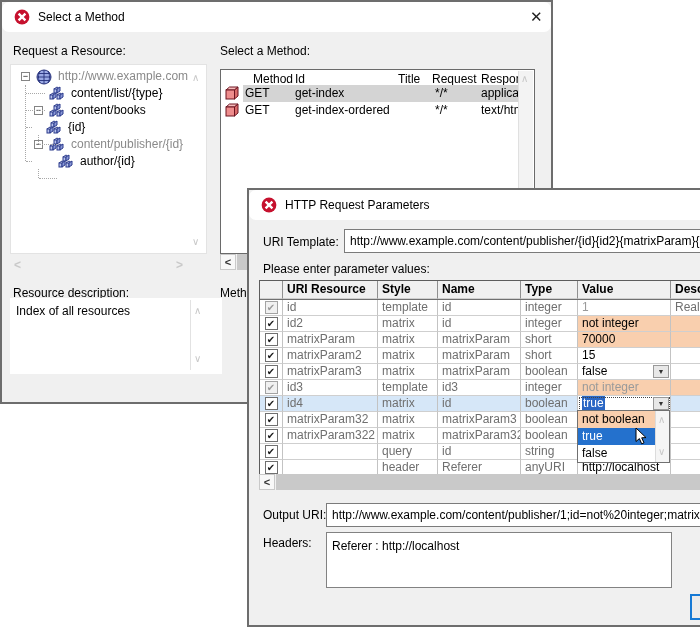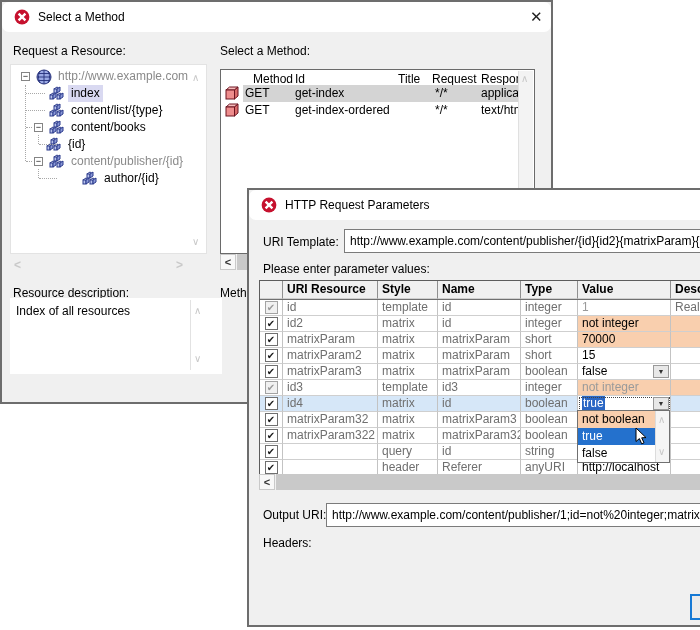--- a/index.html
+++ b/index.html
@@ -112,37 +112,20 @@
                   <rect x="6" y="3" width="3" height="4" fill="#b8c2ec"></rect>
                   <polygon points="9,5 12,3 12,7 9,9" fill="#8b99d8" transform="translate(0,-2)"></polygon>
                   <polygon points="2,9 5,7 8,9 5,11" fill="#dfe4f8"></polygon>
                   <rect x="2" y="9" width="3" height="4" fill="#b8c2ec"></rect>
                   <polygon points="5,11 8,9 8,13 5,15" fill="#8b99d8" transform="translate(0,-2)"></polygon>
                   <polygon points="9,9 12,7 15,9 12,11" fill="#dfe4f8"></polygon>
                   <rect x="9" y="9" width="3" height="4" fill="#b8c2ec"></rect>
                   <polygon points="12,11 15,9 15,13 12,15" fill="#8b99d8" transform="translate(0,-2)"></polygon>
                 </g>
               </svg></span>
-            <span class="tree-label sel">index</span>
-          </div>
-          <div class="tree-row" style="padding-left: 23px;">
-            <span class="exp-spacer"></span>
-            <span class="ticn"><svg width="17" height="16" viewBox="0 0 17 16">
-                <g stroke="#2b3a8c" stroke-width="1">
-                  <polygon points="6,3 9,1 12,3 9,5" fill="#dfe4f8"></polygon>
-                  <rect x="6" y="3" width="3" height="4" fill="#b8c2ec"></rect>
-                  <polygon points="9,5 12,3 12,7 9,9" fill="#8b99d8" transform="translate(0,-2)"></polygon>
-                  <polygon points="2,9 5,7 8,9 5,11" fill="#dfe4f8"></polygon>
-                  <rect x="2" y="9" width="3" height="4" fill="#b8c2ec"></rect>
-                  <polygon points="5,11 8,9 8,13 5,15" fill="#8b99d8" transform="translate(0,-2)"></polygon>
-                  <polygon points="9,9 12,7 15,9 12,11" fill="#dfe4f8"></polygon>
-                  <rect x="9" y="9" width="3" height="4" fill="#b8c2ec"></rect>
-                  <polygon points="12,11 15,9 15,13 12,15" fill="#8b99d8" transform="translate(0,-2)"></polygon>
-                </g>
-              </svg></span>
             <span class="tree-label">content/list/{type}</span>
           </div>
           <div class="tree-row" style="padding-left: 23px;">
             <span class="expander">−</span>
             <span class="ticn"><svg width="17" height="16" viewBox="0 0 17 16">
                 <g stroke="#2b3a8c" stroke-width="1">
                   <polygon points="6,3 9,1 12,3 9,5" fill="#dfe4f8"></polygon>
                   <rect x="6" y="3" width="3" height="4" fill="#b8c2ec"></rect>
                   <polygon points="9,5 12,3 12,7 9,9" fill="#8b99d8" transform="translate(0,-2)"></polygon>
                   <polygon points="2,9 5,7 8,9 5,11" fill="#dfe4f8"></polygon>
@@ -182,21 +165,21 @@
                   <polygon points="2,9 5,7 8,9 5,11" fill="#dfe4f8"></polygon>
                   <rect x="2" y="9" width="3" height="4" fill="#b8c2ec"></rect>
                   <polygon points="5,11 8,9 8,13 5,15" fill="#8b99d8" transform="translate(0,-2)"></polygon>
                   <polygon points="9,9 12,7 15,9 12,11" fill="#dfe4f8"></polygon>
                   <rect x="9" y="9" width="3" height="4" fill="#b8c2ec"></rect>
                   <polygon points="12,11 15,9 15,13 12,15" fill="#8b99d8" transform="translate(0,-2)"></polygon>
                 </g>
               </svg></span>
             <span class="tree-label grey">content/publisher/{id}</span>
           </div>
-          <div class="tree-row" style="padding-left: 56px;">
+          <div class="tree-row" style="padding-left: 32px;">
             <span class="exp-spacer"></span>
             <span class="ticn"><svg width="17" height="16" viewBox="0 0 17 16">
                 <g stroke="#2b3a8c" stroke-width="1">
                   <polygon points="6,3 9,1 12,3 9,5" fill="#dfe4f8"></polygon>
                   <rect x="6" y="3" width="3" height="4" fill="#b8c2ec"></rect>
                   <polygon points="9,5 12,3 12,7 9,9" fill="#8b99d8" transform="translate(0,-2)"></polygon>
                   <polygon points="2,9 5,7 8,9 5,11" fill="#dfe4f8"></polygon>
                   <rect x="2" y="9" width="3" height="4" fill="#b8c2ec"></rect>
                   <polygon points="5,11 8,9 8,13 5,15" fill="#8b99d8" transform="translate(0,-2)"></polygon>
                   <polygon points="9,9 12,7 15,9 12,11" fill="#dfe4f8"></polygon>
@@ -450,16 +433,17 @@
     <span class="cursor" style="left:386px;top:237px;">
       <svg width="13" height="19" viewBox="0 0 13 19">
         <polygon points="1,1 1,14.5 4.4,11.6 6.7,16.8 9,15.8 6.7,10.8 11,10.6" fill="#fff" stroke="#000" stroke-width="1"></polygon>
       </svg>
     </span>
 
     <div class="lbl" style="left:14px;top:318px;">Output URI:</div>
     <div class="field" style="left:77px;top:313px;width:393px;height:24px;">http://www.example.com/content/publisher/1;id=not%20integer;matrixParam</div>
 
     <div class="lbl" style="left:14px;top:346px;">Headers:</div>
+    <div class="field" style="left:77px;top:342px;width:346px;height:56px;line-height:26px;border-color:#828282;">Referer : http://localhost</div>
 
     <div class="okbtn"></div>
   </div>
 </div>
 
 </body></html>

